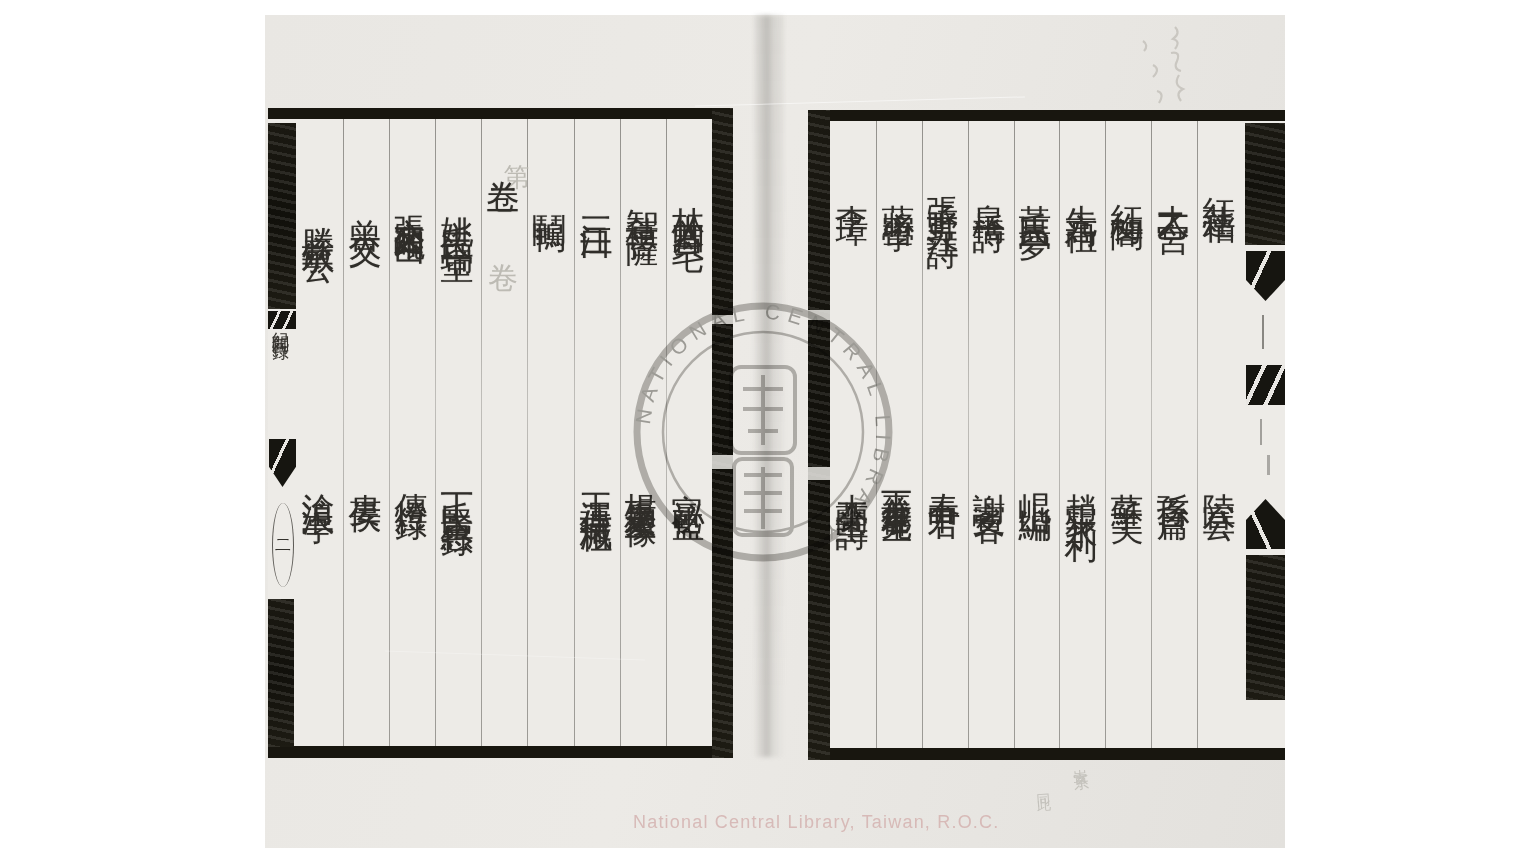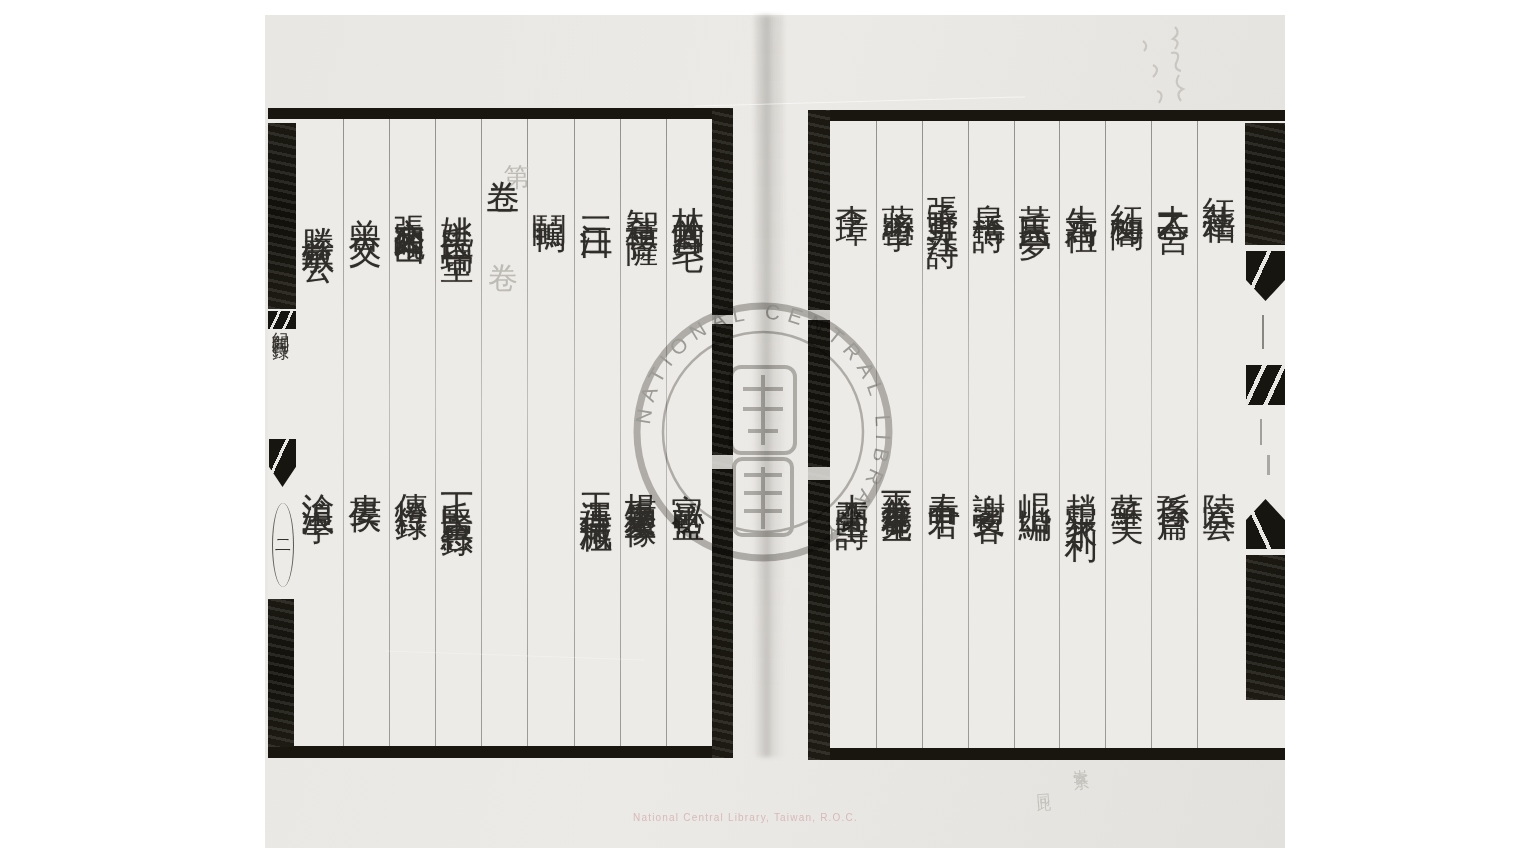--- a/index.html
+++ b/index.html
@@ -29,21 +29,21 @@
   .spinetext{position:absolute;writing-mode:vertical-rl;text-orientation:upright;
      font-size:17px;letter-spacing:4px;color:#33312c;line-height:1;}
   .pgnum{position:absolute;width:20px;height:84px;border-left:1.5px solid rgba(55,53,48,.8);
      border-right:1.5px solid rgba(55,53,48,.8);border-radius:11px/42px;
      display:flex;align-items:center;justify-content:center;font-size:16px;color:#33312c;}
   .bargap{position:absolute;background:#e9e7e3;opacity:.85;}
   .gutter{position:absolute;left:489px;top:0;width:30px;height:742px;filter:blur(2px);
      background:linear-gradient(to right,rgba(138,136,131,0),rgba(138,136,131,.40) 45%,rgba(138,136,131,.14) 62%,rgba(138,136,131,0)),
                 linear-gradient(to bottom,rgba(138,136,131,.10),rgba(138,136,131,0) 92%);}
   .watermark{position:absolute;left:368px;top:797px;width:290px;
-     font-family:"Liberation Sans",sans-serif;font-size:10px;letter-spacing:1.2px;
+     font-family:"Liberation Sans",sans-serif;font-size:18px;letter-spacing:1.2px;
      color:rgba(213,181,179,.9);white-space:nowrap;}
   .pencil{position:absolute;writing-mode:vertical-rl;text-orientation:upright;
      font-size:15px;letter-spacing:3px;color:#c4c2bc;line-height:1;}
   .scratch{position:absolute;height:1px;background:rgba(255,255,255,.55);}
   .seal{position:absolute;left:363px;top:282px;width:270px;height:270px;
      mix-blend-mode:multiply;opacity:.6;}
 </style>
 </head>
 <body>
 

